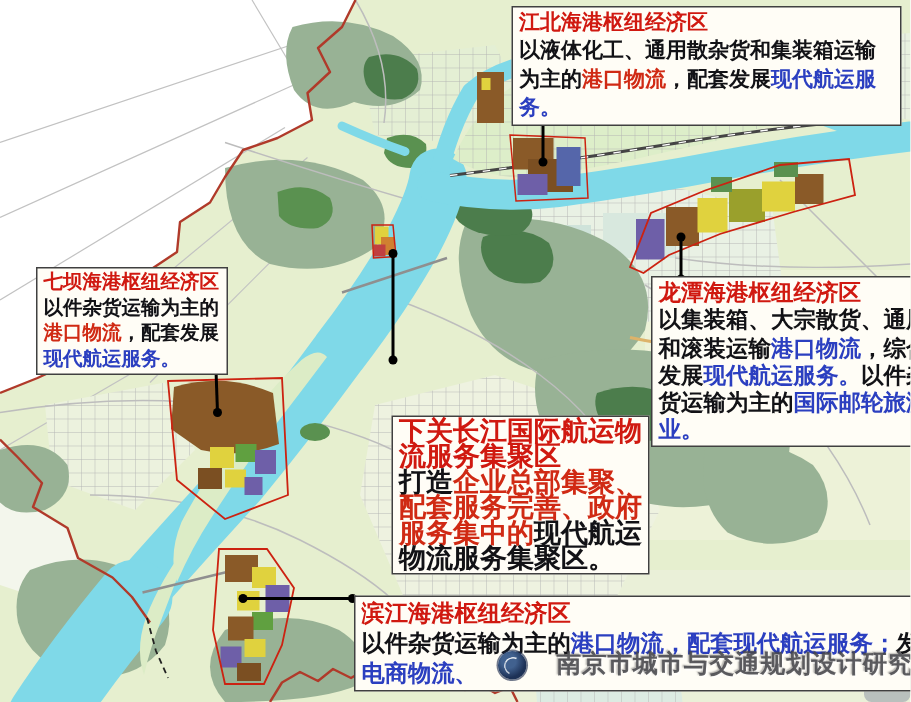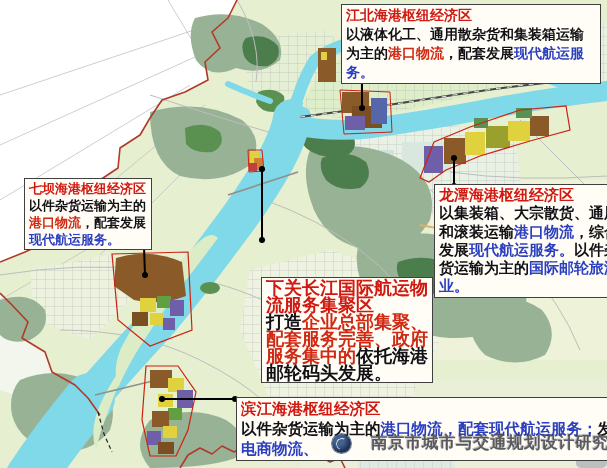--- a/index.html
+++ b/index.html
@@ -239,21 +239,21 @@
     <span class="seg c-black">以液体化工、通用散杂货和集装箱运输为主的</span><span class="seg c-red">港口物流</span><span class="seg c-black">，配套发展</span><span class="seg c-blue">现代航运服务。</span>
   </div>
 
   <div class="note nb-qiba">
     <span class="t">七坝海港枢纽经济区</span>
     <span class="seg c-black">以件杂货运输为主的</span><span class="seg c-red">港口物流</span><span class="seg c-black">，配套发展</span><span class="seg c-blue">现代航运服务。</span>
   </div>
 
   <div class="note nb-xiaguan">
     <span class="t">下关长江国际航运物流服务集聚区</span>
-    <span class="seg c-black">打造</span><span class="seg c-red">企业总部集聚、配套服务完善、政府服务集中的</span><span class="seg c-black">依托海港邮轮码头发展。</span>
+    <span class="seg c-black">打造</span><span class="seg c-red">企业总部集聚、配套服务完善、政府服务集中的</span><span class="seg c-black">现代航运物流服务集聚区。</span>
   </div>
 
   <div class="note nb-longtan">
     <span class="t">龙潭海港枢纽经济区</span>
     <span class="seg c-black">以集装箱、大宗散货、通用和滚装运输</span><span class="seg c-blue">港口物流</span><span class="seg c-black">，综合发展</span><span class="seg c-blue">现代航运服务。</span><span class="seg c-black">以件杂货运输为主的</span><span class="seg c-blue">国际邮轮旅游业。</span>
   </div>
 
   <div class="note nb-binjiang">
     <span class="t">滨江海港枢纽经济区</span>
     <span class="seg c-black">以件杂货运输为主的</span><span class="seg c-blue">港口物流，配套现代航运服务；</span><span class="seg c-black">发展</span><span class="seg c-blue">电商物流、</span>

